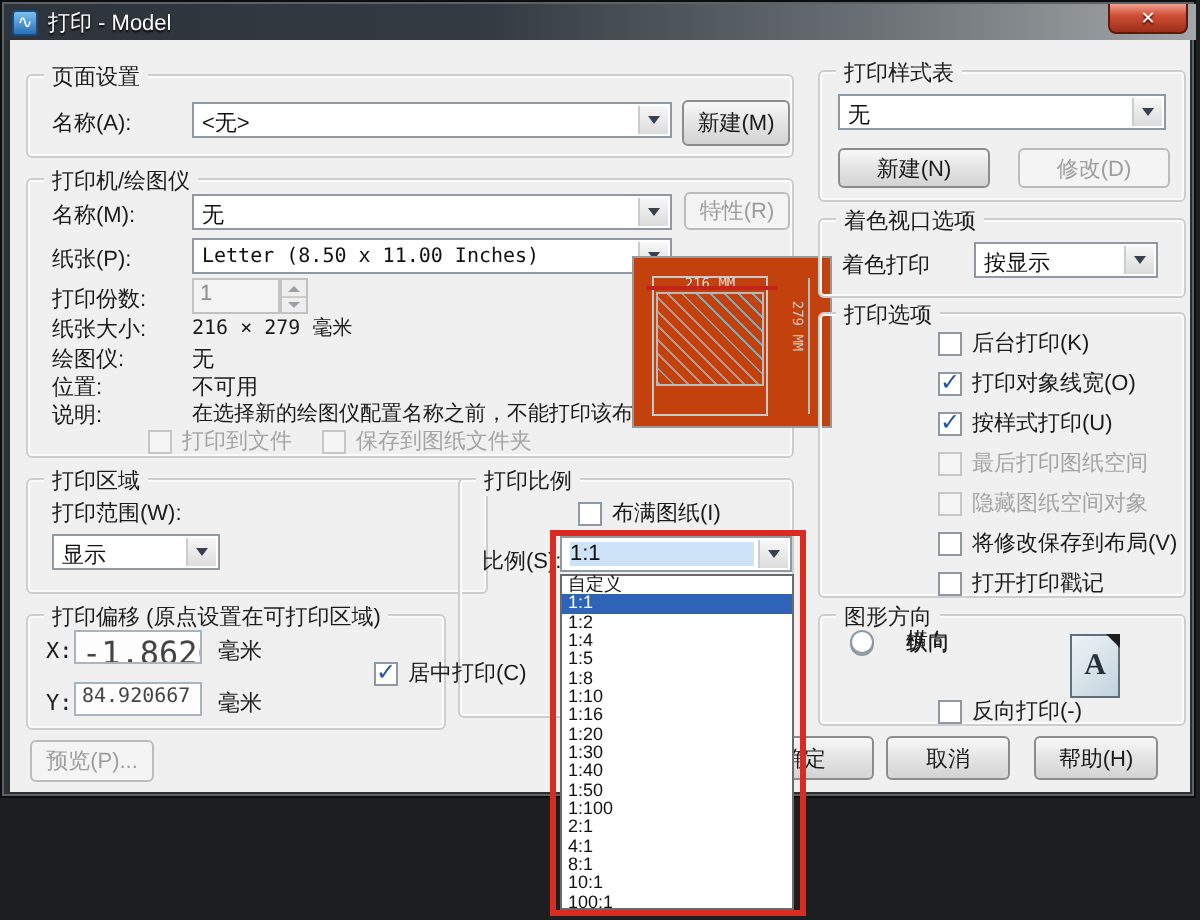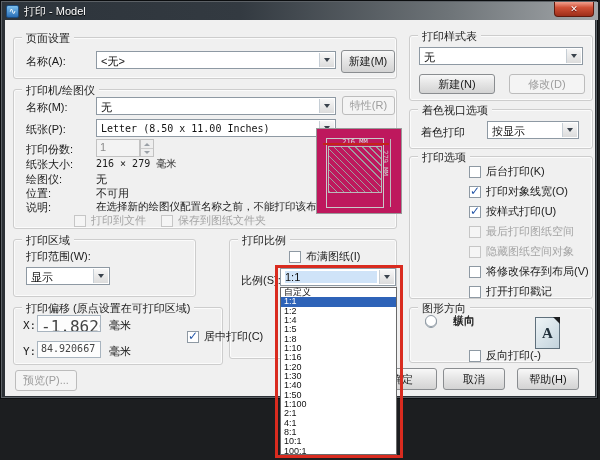--- a/index.html
+++ b/index.html
@@ -71,22 +71,22 @@
   .spin { position:absolute; width:14px; height:18px; border:1px solid #c2c2c2; background:#eee; }
   .spin .half { position:absolute; left:0; width:12px; height:8px;
                 display:flex; align-items:center; justify-content:center; }
   .spin .up { top:0; } .spin .dn { bottom:0; border-top:1px solid #ccc; }
   .tri-up-s { width:0; height:0; border-left:3px solid transparent; border-right:3px solid transparent;
               border-bottom:3.5px solid #9aa0a6; }
   .tri-dn-s { width:0; height:0; border-left:3px solid transparent; border-right:3px solid transparent;
               border-top:3.5px solid #9aa0a6; }
 
   
-  .paper-preview { position:absolute; left:315px; top:127px; width:86px; height:86px;
-                   background:#be185d; border:1px solid #999; }
+  .paper-preview { position:absolute; left:315px; top:127px; width:100px; height:86px;
+                   background:#c2410c; border:1px solid #999; }
   .pp-paper { position:absolute; left:9px; top:9px; width:58px; height:70px; border:1px solid #c9c9c9; }
   .pp-hatch { position:absolute; left:1px; top:7px; width:54px; height:47px; border:1px solid #bbb;
               background:repeating-linear-gradient(45deg,#9e9e9e 0 1px,transparent 1px 5px); }
   .pp-redline { position:absolute; left:-4px; top:4px; width:66px; height:2px; background:#c3241a; }
   .pp-wlabel { position:absolute; left:0; top:-1px; width:100%; text-align:center; color:#ddd;
                font-size:7px; font-family:"DejaVu Sans Mono","Liberation Mono",monospace; }
   .pp-hlabel { position:absolute; right:4px; top:30px; color:#ccc; font-size:7px;
                font-family:"DejaVu Sans Mono","Liberation Mono",monospace;
                transform:rotate(90deg); transform-origin:center; }
   .pp-vline { position:absolute; right:10px; top:10px; width:1px; height:68px; background:#bbb; }
@@ -189,21 +189,21 @@
     <div class="paper-preview">
       <div class="pp-paper">
         <span class="pp-wlabel">216 MM</span>
         <div class="pp-redline"></div>
         <div class="pp-hatch"></div>
       </div>
       <div class="pp-vline"></div>
       <span class="pp-hlabel">279 MM</span>
     </div>
 
-    <div class="group" style="left:12px;top:238px;width:183px;height:58px;">
+    <div class="group" style="left:12px;top:238px;width:231px;height:58px;">
       <span class="group-label">打印区域</span>
     </div>
     <span class="label" style="left:25px;top:248px;">打印范围(W):</span>
     <div class="combo" style="left:25px;top:266px;width:84px;">
       <span class="val">显示</span>
       <span class="arrow-btn">
           <span class="tri-down"></span>
         </span>
     </div>
 

